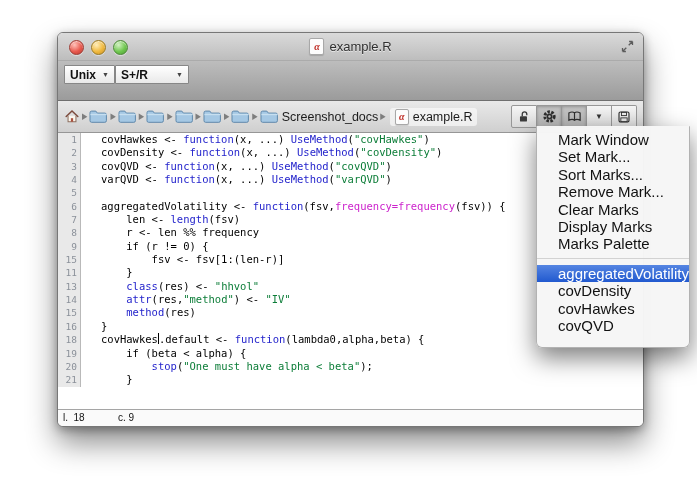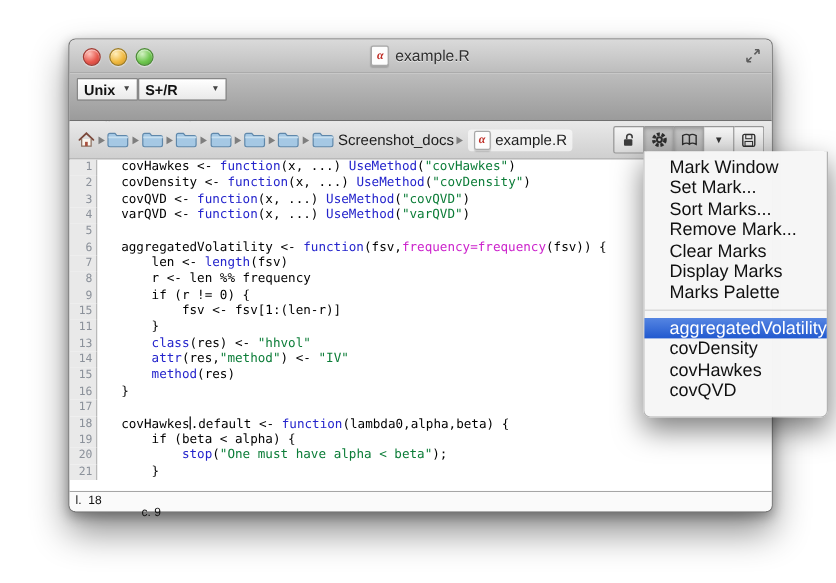--- a/index.html
+++ b/index.html
@@ -58,21 +58,21 @@
     color:#8b919a;text-align:right;padding-right:3px;font-size:9.5px;}
   .ctext{white-space:pre;padding-left:20px;color:#000;}
   .seg-f{color:#2424cc;}
   .seg-s{color:#0c7d38;}
   .seg-a{color:#cc23cc;}
   .seg-cur{display:inline-block;width:1px;height:11px;background:#000;vertical-align:-1px;}
   
   .statusbar{height:16px;background:#fafafa;border-top:1px solid #a5a5a5;border-radius:0 0 5px 5px;
     font-size:10px;color:#111;position:relative;}
   .statusbar .lpos{position:absolute;left:5px;top:2px;white-space:pre;text-align:right;}
-  .statusbar .cpos{position:absolute;left:60px;top:12px;white-space:pre;}
+  .statusbar .cpos{position:absolute;left:60px;top:2px;white-space:pre;}
   
   .menu{position:absolute;left:536px;top:126px;width:152px;
     background:rgba(246,246,246,.98);border:1px solid #b2b2b2;border-top:none;
     border-radius:1px 1px 6px 6px;box-shadow:0 10px 24px rgba(0,0,0,.5);
     padding:5px 0 13px 0;z-index:10;}
   .menu ul{list-style:none;margin:0;padding:0;}
   .menu li{height:17.4px;line-height:17.4px;padding-left:21px;font-size:15px;color:#111;cursor:default;}
   .menu li.sel{background:linear-gradient(#5585e2,#2159cf);color:#fff;}
   .menusep{height:1px;background:#d2d2d2;margin:5px 0 6px 0;}
   svg{display:block;}
@@ -268,24 +268,20 @@
           <span class="ln">14</span>
           <span class="ctext"><span class="seg-t">    </span><span class="seg-f">attr</span><span class="seg-t">(res,</span><span class="seg-s">"method"</span><span class="seg-t">) &lt;- </span><span class="seg-s">"IV"</span></span>
         </div>
         <div class="crow">
           <span class="ln">15</span>
           <span class="ctext"><span class="seg-t">    </span><span class="seg-f">method</span><span class="seg-t">(res)</span></span>
         </div>
         <div class="crow">
           <span class="ln">16</span>
           <span class="ctext"><span class="seg-t">}</span></span>
-        </div>
-        <div class="crow">
-          <span class="ln">17</span>
-          <span class="ctext"></span>
         </div>
         <div class="crow">
           <span class="ln">18</span>
           <span class="ctext"><span class="seg-t">covHawkes</span><span class="seg-cur"></span><span class="seg-t">.default &lt;- </span><span class="seg-f">function</span><span class="seg-t">(lambda0,alpha,beta) {</span></span>
         </div>
         <div class="crow">
           <span class="ln">19</span>
           <span class="ctext"><span class="seg-t">    if (beta &lt; alpha) {</span></span>
         </div>
         <div class="crow">

